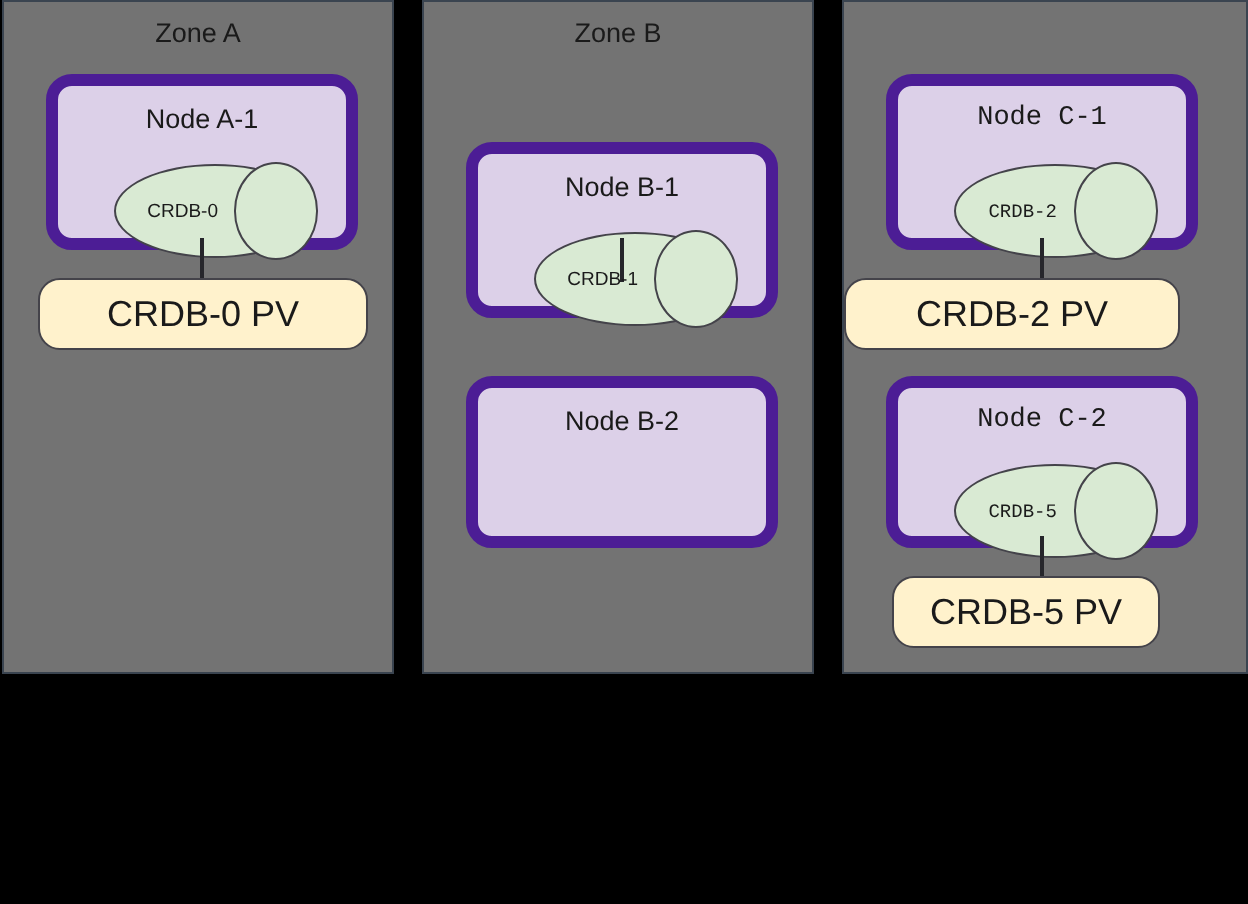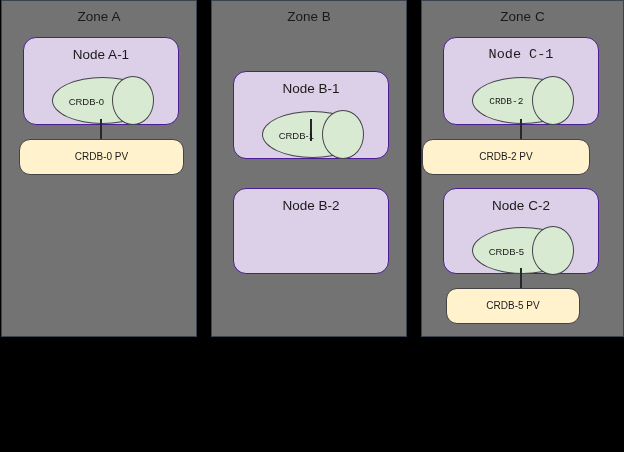--- a/index.html
+++ b/index.html
@@ -36,21 +36,21 @@
     font-size: 13.5px;
     color: #1a1a1a;
     line-height: 16px;
     white-space: nowrap;
   }
 
   
   .node {
     position: absolute;
     background: #dcd0e8;
-    border: 1px solid #4c1d95;
+    border: 6px solid #4c1d95;
     border-radius: 13px;
     box-sizing: border-box;
   }
   .node-title {
     position: absolute;
     top: 9px;
     left: 0;
     right: 0;
     text-align: center;
     font-size: 13.5px;
@@ -105,21 +105,21 @@
     position: absolute;
     background: #fff2cc;
     border: 1px solid #44434a;
     border-radius: 11px;
     box-sizing: border-box;
     display: flex;
     align-items: center;
     justify-content: center;
   }
   .pv-label {
-    font-size: 10px;
+    font-size: 18px;
     color: #1a1a1a;
     line-height: 16px;
     white-space: nowrap;
   }
 
   
   .connector {
     position: absolute;
     width: 2px;
     background: #26262b;
@@ -165,39 +165,38 @@
 
     <div class="connector" style="left:98px; top:118px; height:22px;"></div>
 
 
     <div class="node" style="left:21px; top:187px; width:156px; height:86px;">
       <div class="node-title">Node B-2</div>
     </div>
   </div>
 
   <div class="zone" style="left:421px; top:0px; width:203px; height:337px;">
-    <div class="zone-title">Zone C</div>
 
     <div class="node" style="left:21px; top:36px; width:156px; height:88px;font-family:Liberation Mono, monospace;">
       <div class="node-title">Node C-1</div>
 
       <div class="cyl" style="left:28px; top:39px; width:101px; height:47px;">
         <div class="cyl-body"></div>
         <div class="cyl-cap"></div>
         <div class="cyl-label">CRDB-2</div>
       </div>
     </div>
 
     <div class="connector" style="left:98px; top:118px; height:22px;"></div>
 
     <div class="pv" style="left:0; top:138px; width:168px; height:36px;">
       <span class="pv-label">CRDB-2 PV</span>
     </div>
 
-    <div class="node" style="left:21px; top:187px; width:156px; height:86px;">
+    <div class="node" style="left:21px; top:187px; width:156px; height:86px;font-family:Liberation Mono, monospace;">
       <div class="node-title">Node C-2</div>
 
       <div class="cyl" style="left:28px; top:38px; width:101px; height:47px;">
         <div class="cyl-body"></div>
         <div class="cyl-cap"></div>
         <div class="cyl-label">CRDB-5</div>
       </div>
     </div>
 
     <div class="connector" style="left:98px; top:267px; height:22px;"></div>

